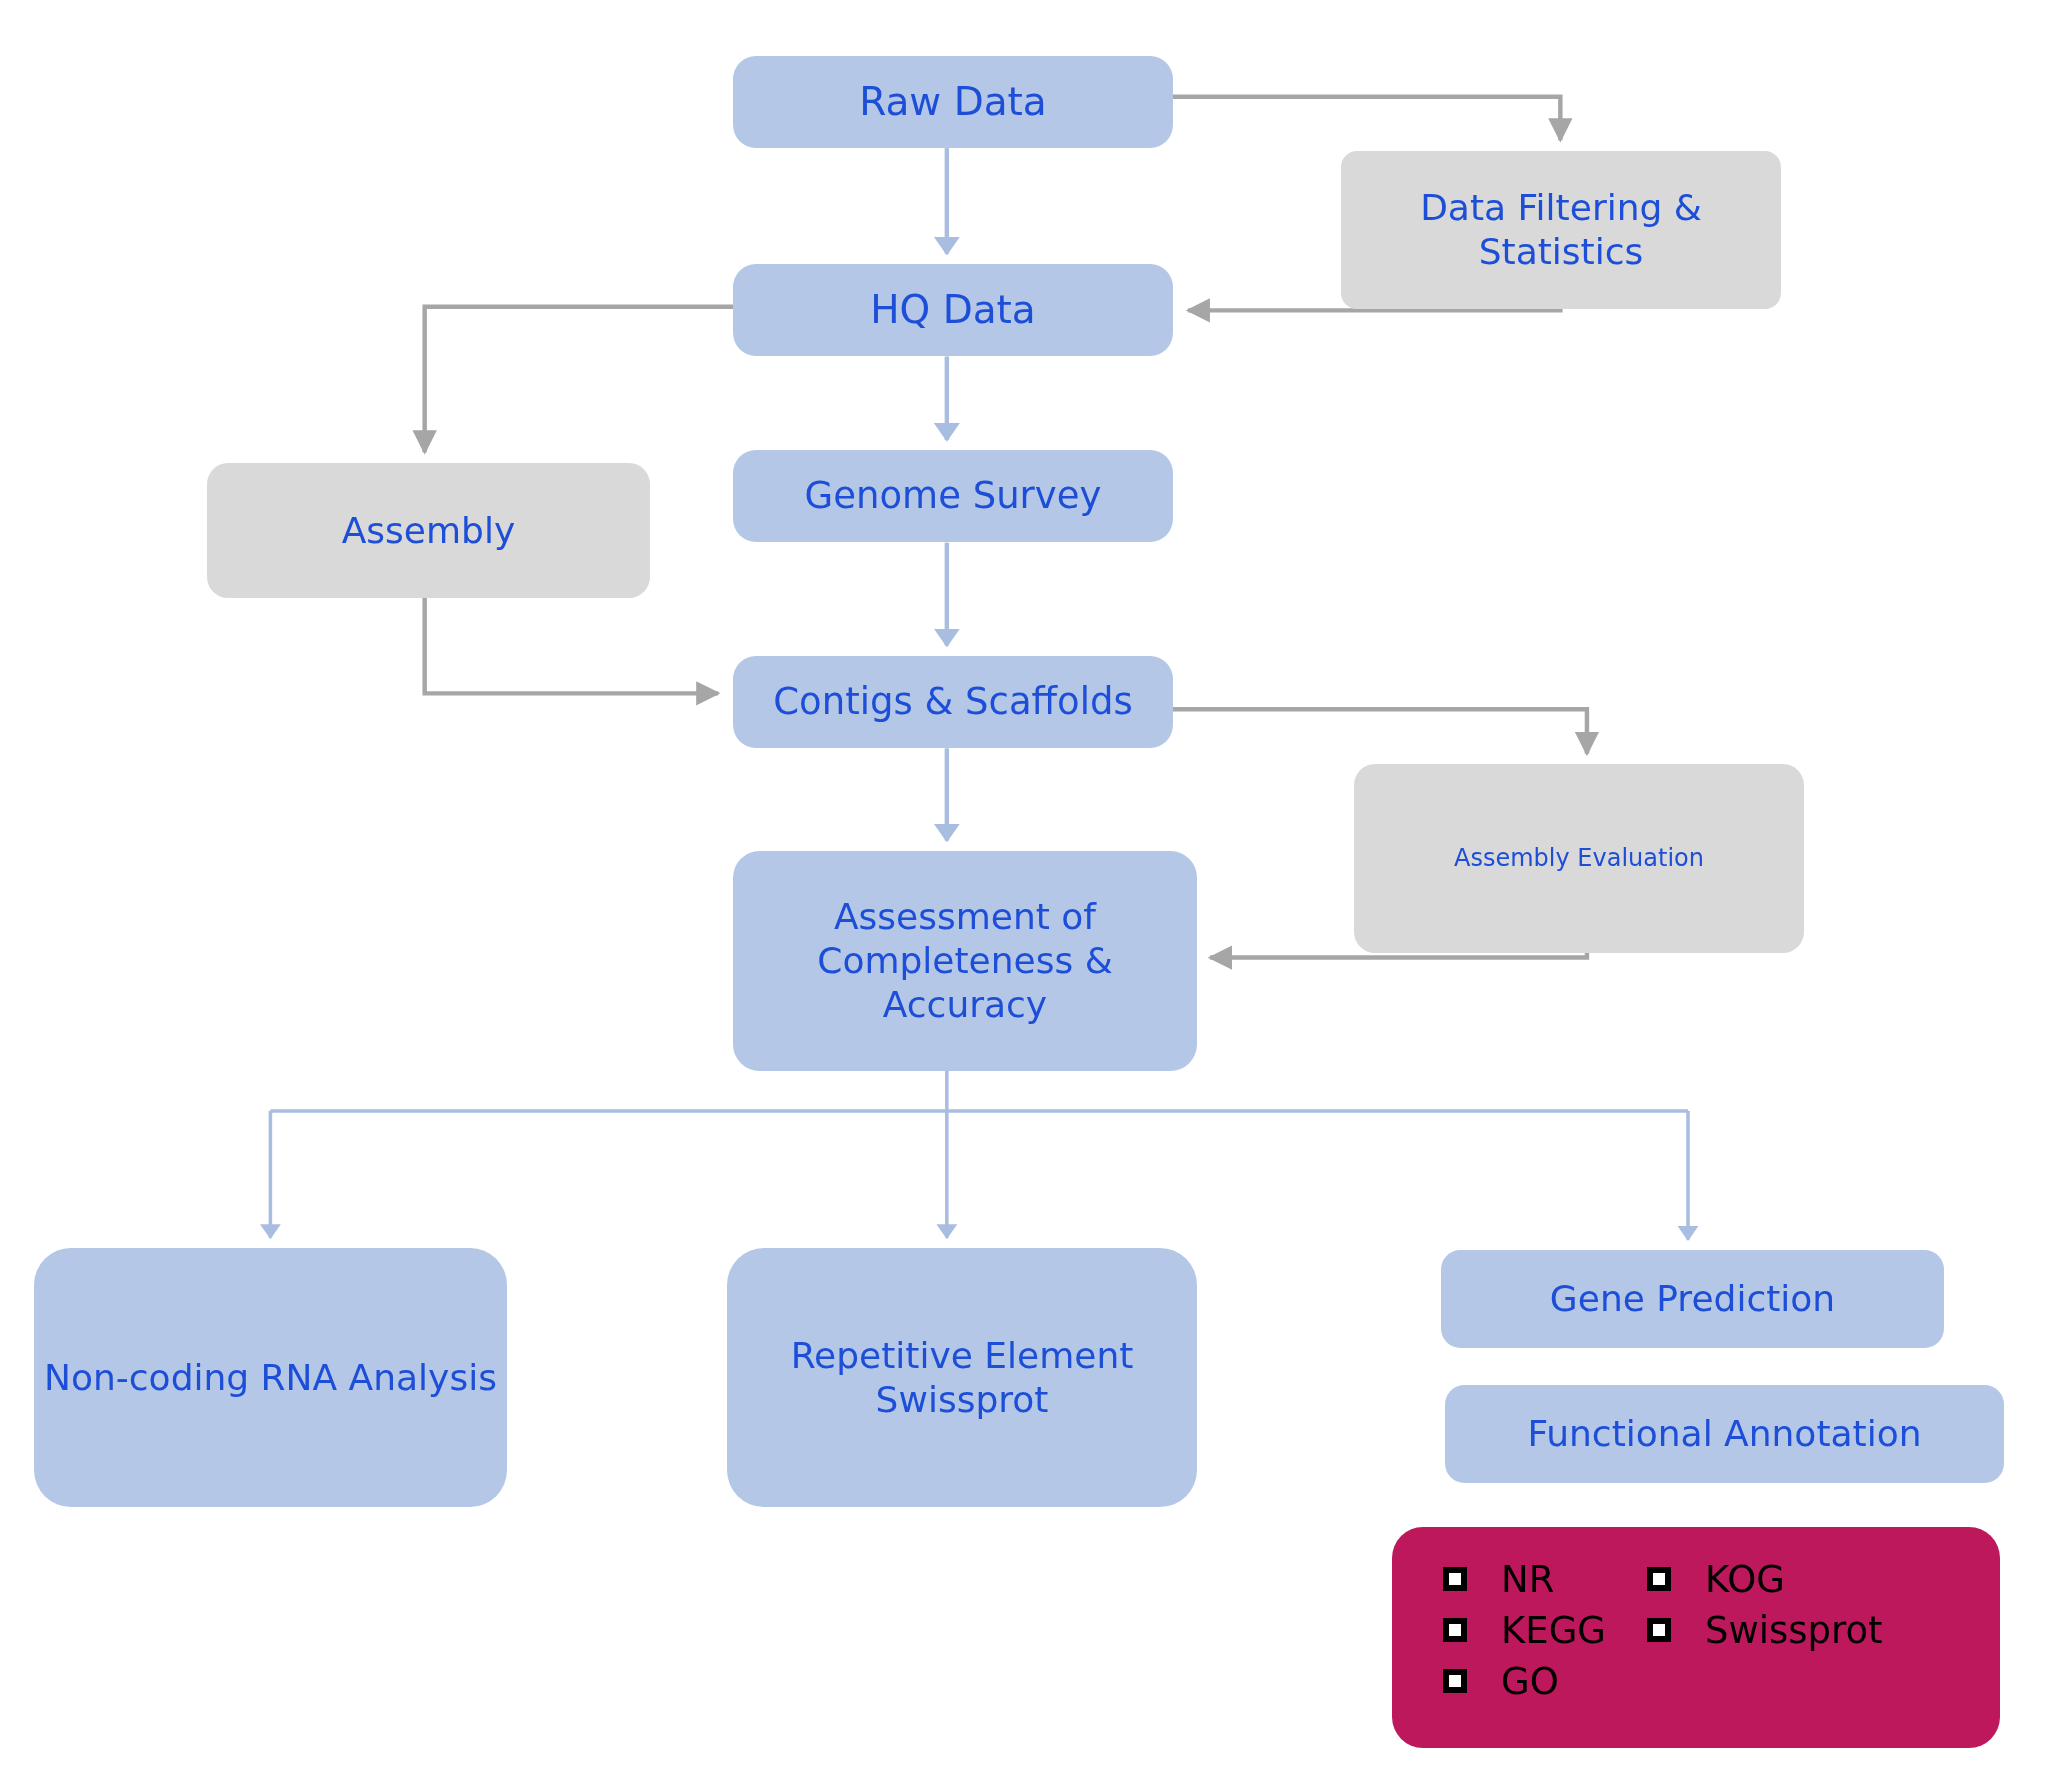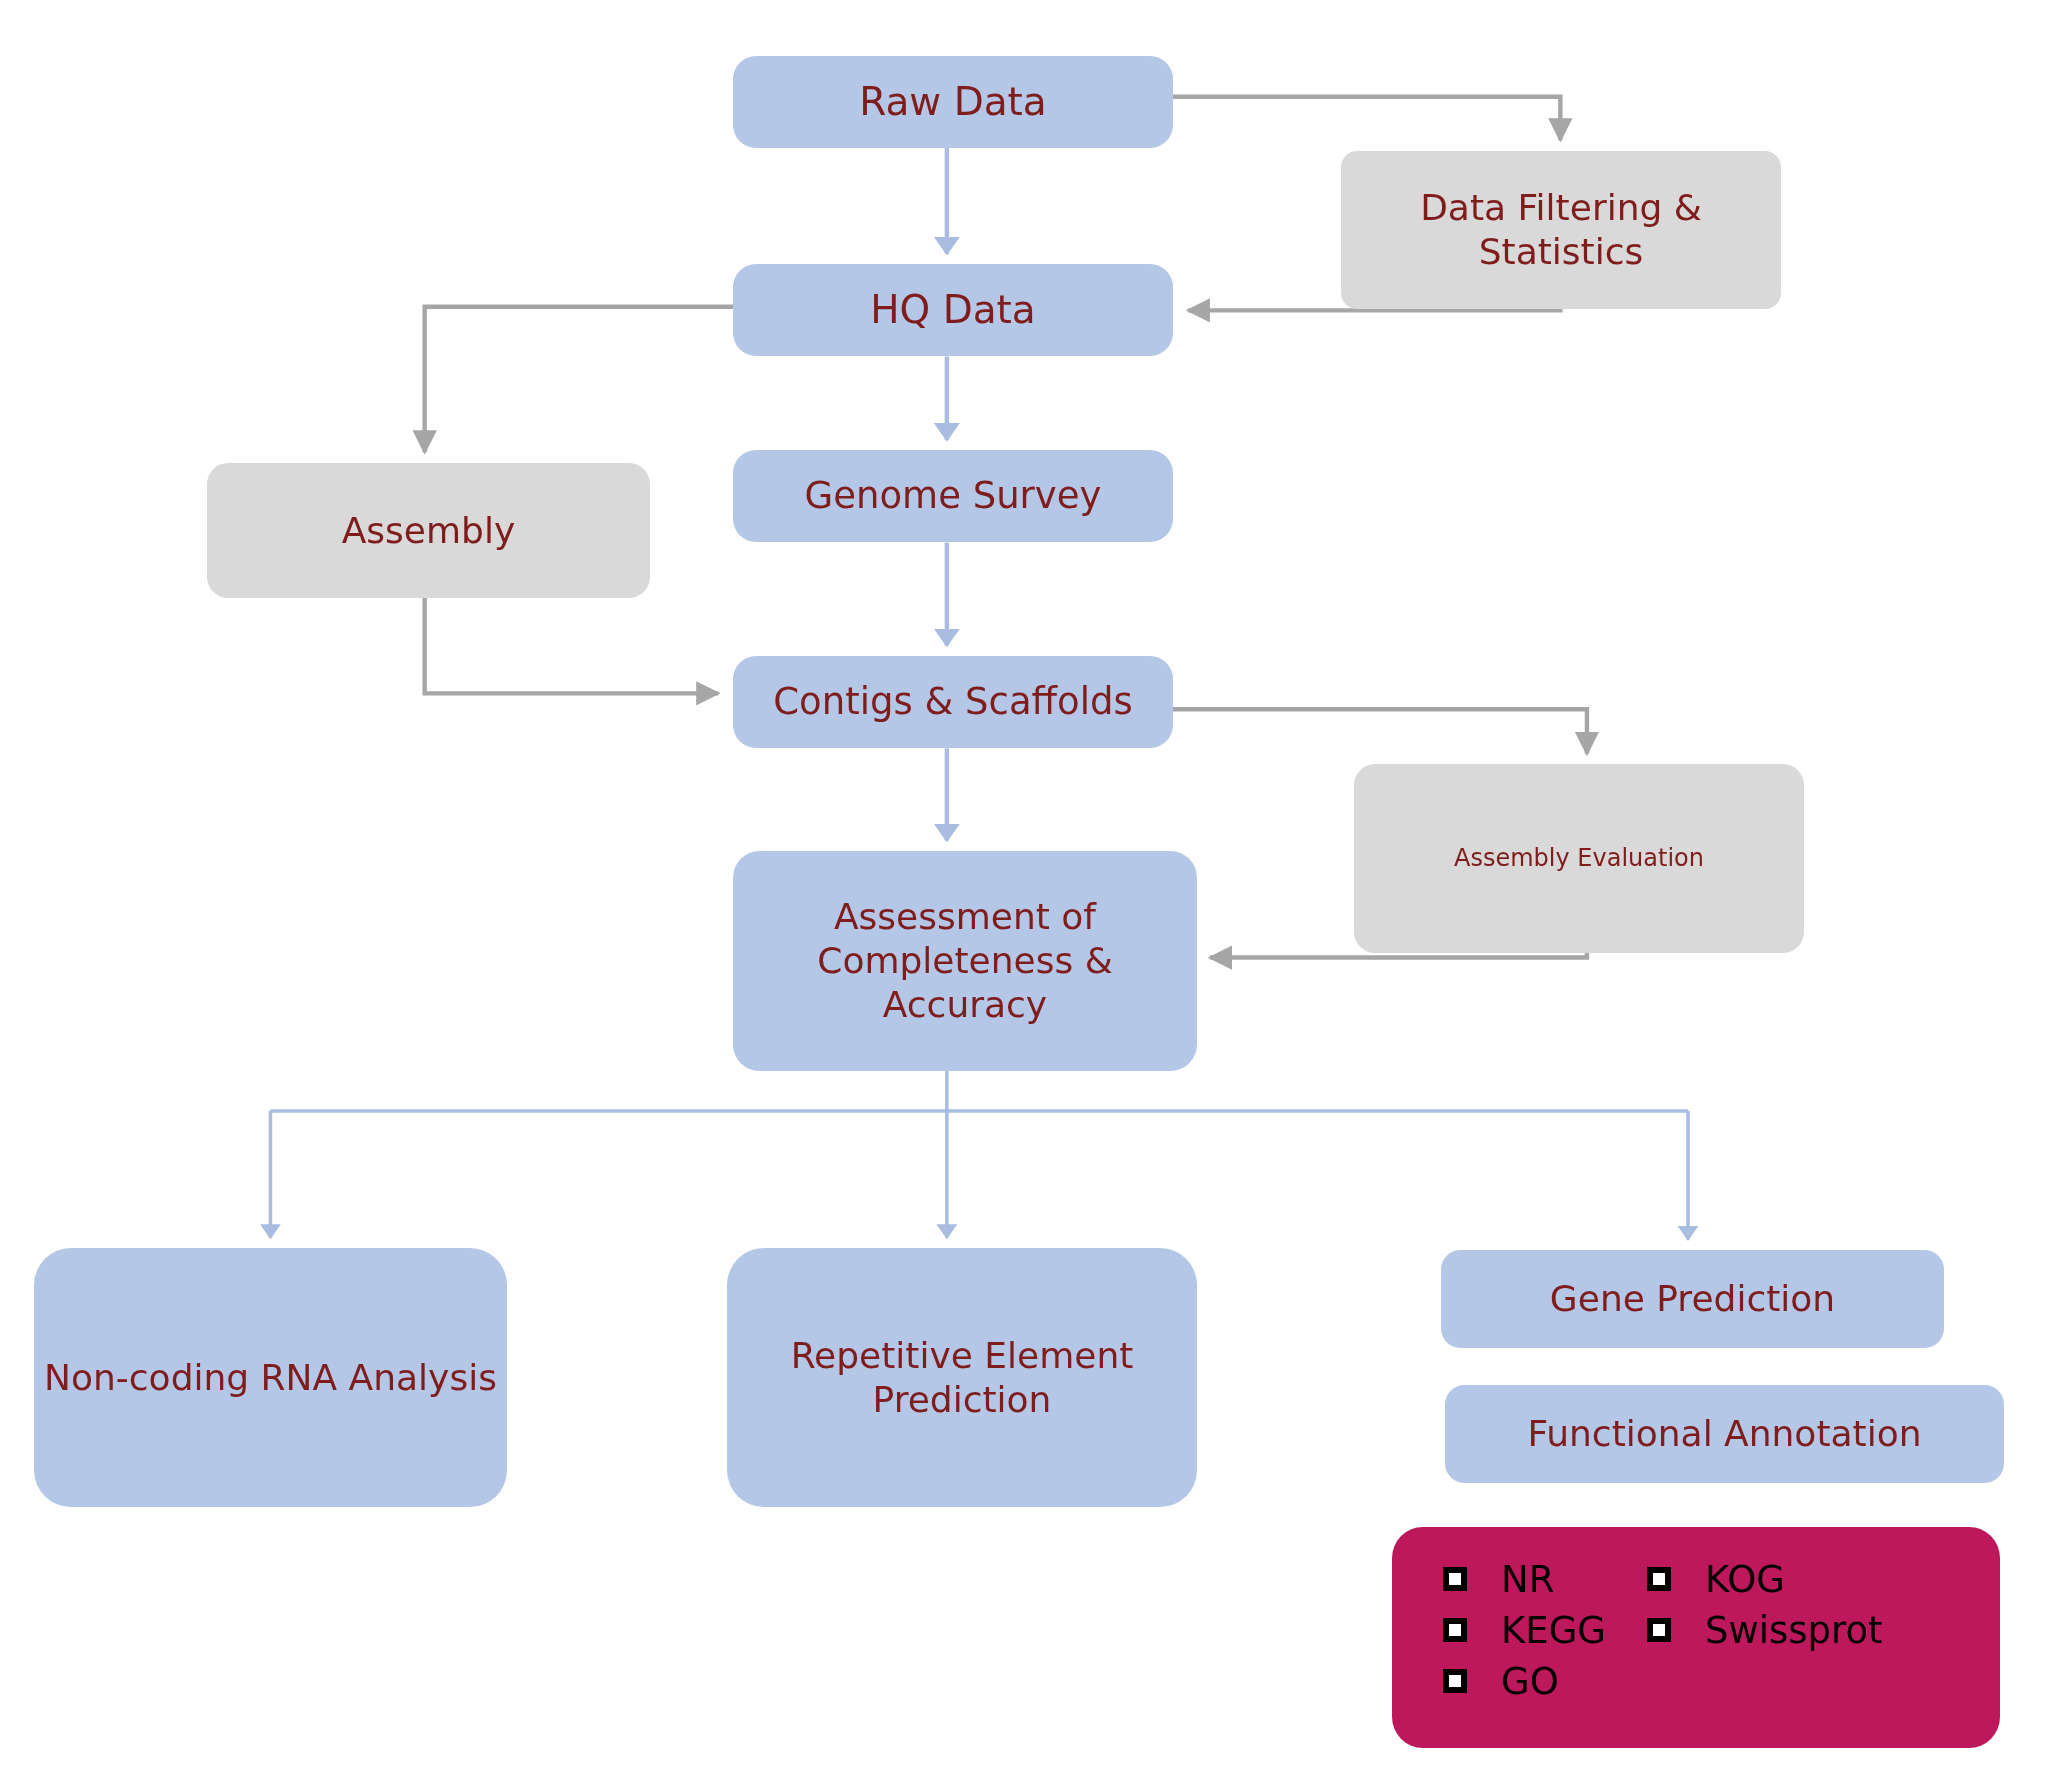--- a/index.html
+++ b/index.html
@@ -26,21 +26,21 @@
     pointer-events: none;
   }
   .node {
     position: absolute;
     display: flex;
     align-items: center;
     justify-content: center;
     text-align: center;
     border-radius: 23px;
     box-sizing: border-box;
-    color: #7f1d1d;
+    color: #1d4ed8;
     line-height: 1.22;
     padding: 3.5px 8.9px;
     z-index: 2;
   }
   .node.blue { background: #b4c7e7; }
   .node.gray { background: #d9d9d9; }
 
   
   #n-raw-data        { left: 733px;  top: 56px;   width: 440px; height: 92px; font-size: 39px; }
   #n-data-filtering  { left: 1341px; top: 151px;  width: 440px; height: 158px; font-size: 36px; border-radius: 16px; }
@@ -149,21 +149,21 @@
   <div class="node blue" id="n-genome-survey">Genome Survey</div>
 
   <div class="node blue" id="n-contigs">Contigs &amp; Scaffolds</div>
 
   <div class="node gray" id="n-assembly-eval">Assembly Evaluation</div>
 
   <div class="node blue" id="n-assessment">Assessment of Completeness &amp; Accuracy</div>
 
   <div class="node blue" id="n-ncrna">Non-coding RNA Analysis</div>
 
-  <div class="node blue" id="n-repetitive">Repetitive Element Prediction</div>
+  <div class="node blue" id="n-repetitive">Repetitive Element Swissprot</div>
 
   <div class="node blue" id="n-gene-pred">Gene Prediction</div>
 
   <div class="node blue" id="n-func-annot">Functional Annotation</div>
 
   <div id="legend-box">
     <div class="legend-grid">
 
       <div class="legend-item">
         <span class="cb"></span>

